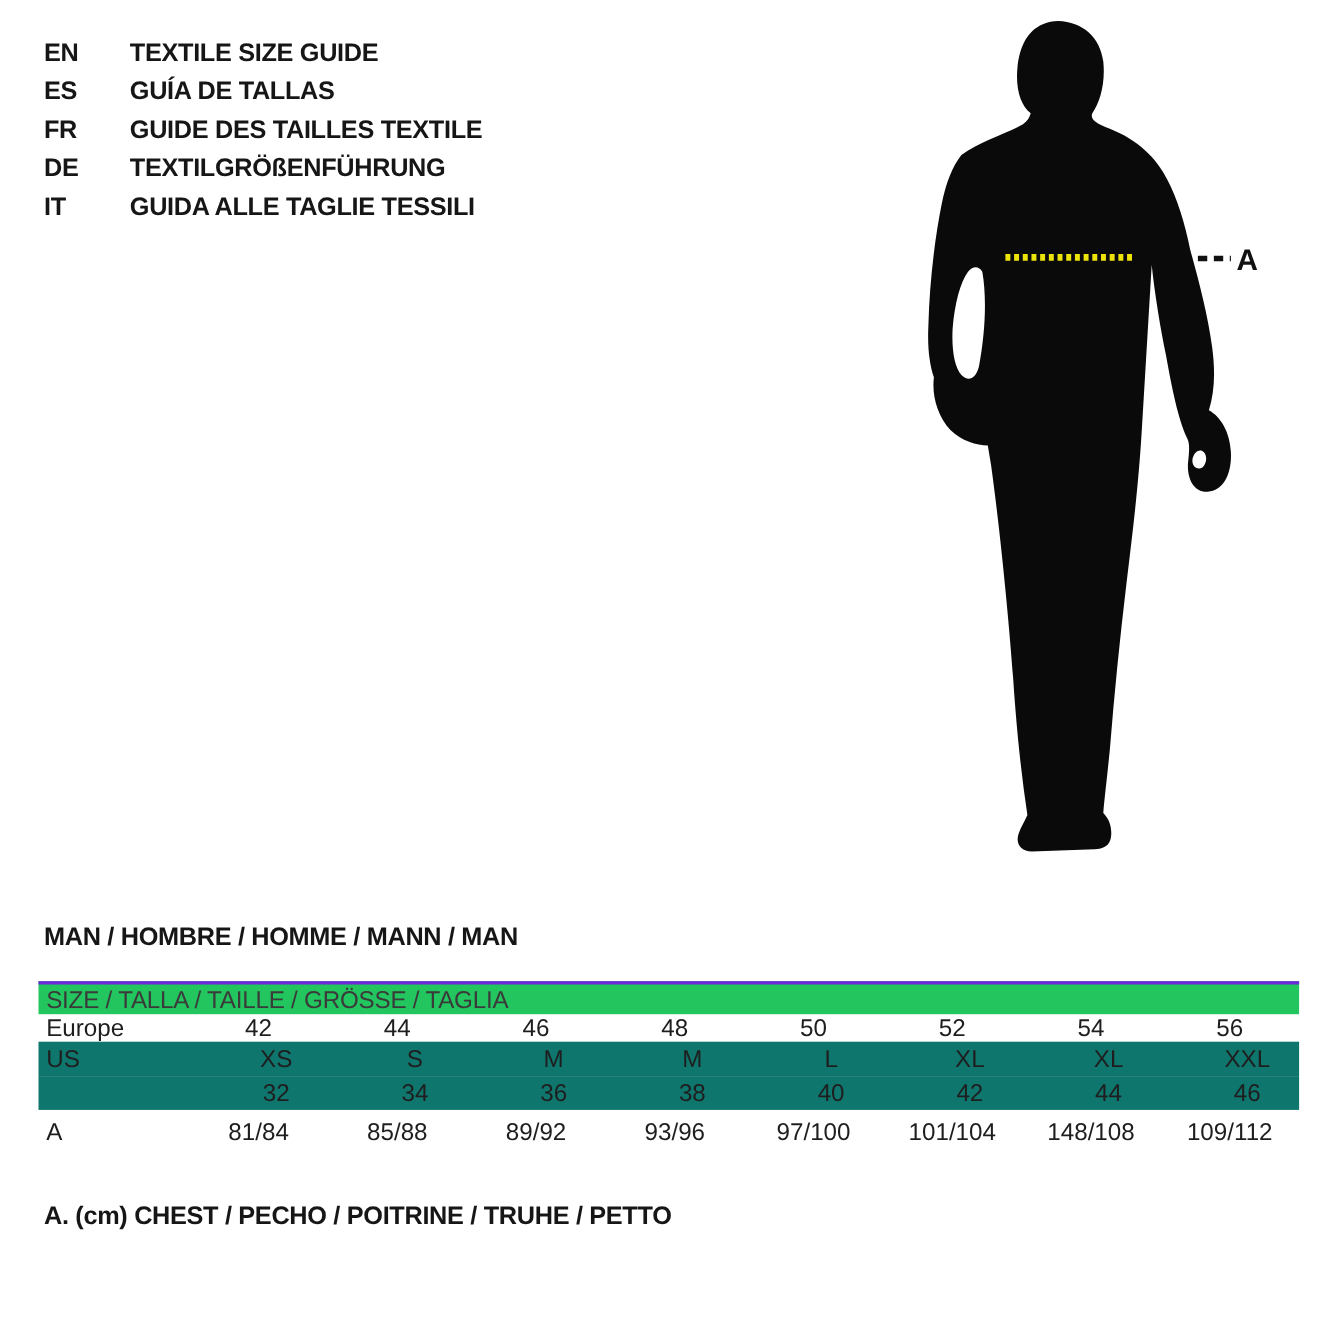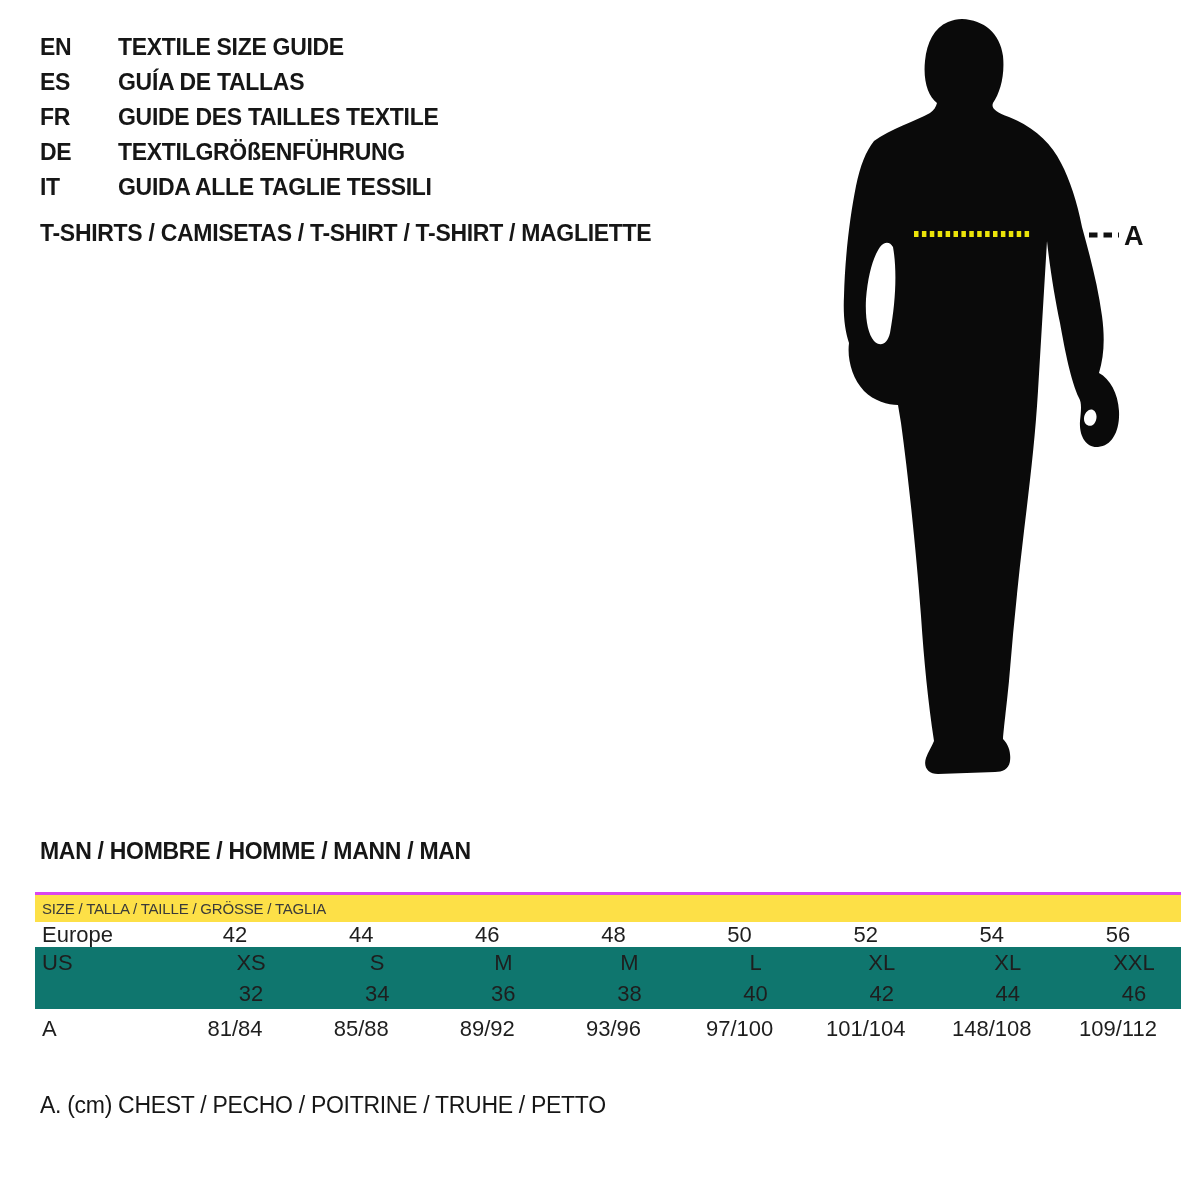--- a/index.html
+++ b/index.html
@@ -23,36 +23,36 @@
   
   .figure-svg{position:absolute;left:820px;top:10px;width:340px;height:780px;}
   
   .section-title{
     position:absolute;left:40px;top:836px;
     font-size:23px;font-weight:700;line-height:30px;letter-spacing:-0.3px;text-align:right;
   }
   
   .size-table{position:absolute;left:35px;top:892px;width:1146px;}
   .t-header{
-    border-top:3px solid #d946ef;background:#fde047;
+    border-top:3px solid #6d28d9;background:#22c55e;
     height:27px;line-height:27px;padding-left:7px;
-    font-size:15px;color:#3a3a3a;letter-spacing:-0.2px;
+    font-size:22px;color:#3a3a3a;letter-spacing:-0.2px;
   }
   .t-row{
     display:grid;grid-template-columns:137px repeat(8,1fr);
     align-items:center;font-size:22px;color:#1e1e1e;
   }
   .row-0{height:25px}.row-1{height:32px}.row-2{height:30px}.row-3{height:40px}
   .shaded{background:#0f766e;gap:32px;}
   .row-label{padding-left:7px;}
   .cell{text-align:center;}
   
   .footnote{
     position:absolute;left:40px;top:1090px;
-    font-size:23px;font-weight:400;line-height:30px;letter-spacing:-0.3px;
+    font-size:23px;font-weight:700;line-height:30px;letter-spacing:-0.3px;
     white-space:nowrap;
   }
 </style>
 </head>
 <body>
 
 <div class="lang-list">
 
     <div>EN</div>
     <div>TEXTILE SIZE GUIDE</div>
@@ -65,21 +65,20 @@
 
     <div>DE</div>
     <div>TEXTILGRÖßENFÜHRUNG</div>
 
     <div>IT</div>
     <div>GUIDA ALLE TAGLIE TESSILI</div>
   </div>
 
 <div class="categories">
 
-    <div>T-SHIRTS / CAMISETAS / T-SHIRT / T-SHIRT / MAGLIETTE</div>
 
   </div>
 
 <svg class="figure-svg" viewBox="820 10 340 780" xmlns="http://www.w3.org/2000/svg">
   <path fill-rule="evenodd" d="M 962 19
            C 984 20 1000 33 1003 56
            C 1005 76 1000 93 993 103
            C 991 108 995 112 1009 117
            C 1034 127 1051 143 1061 163
            C 1070 180 1077 202 1082 227

